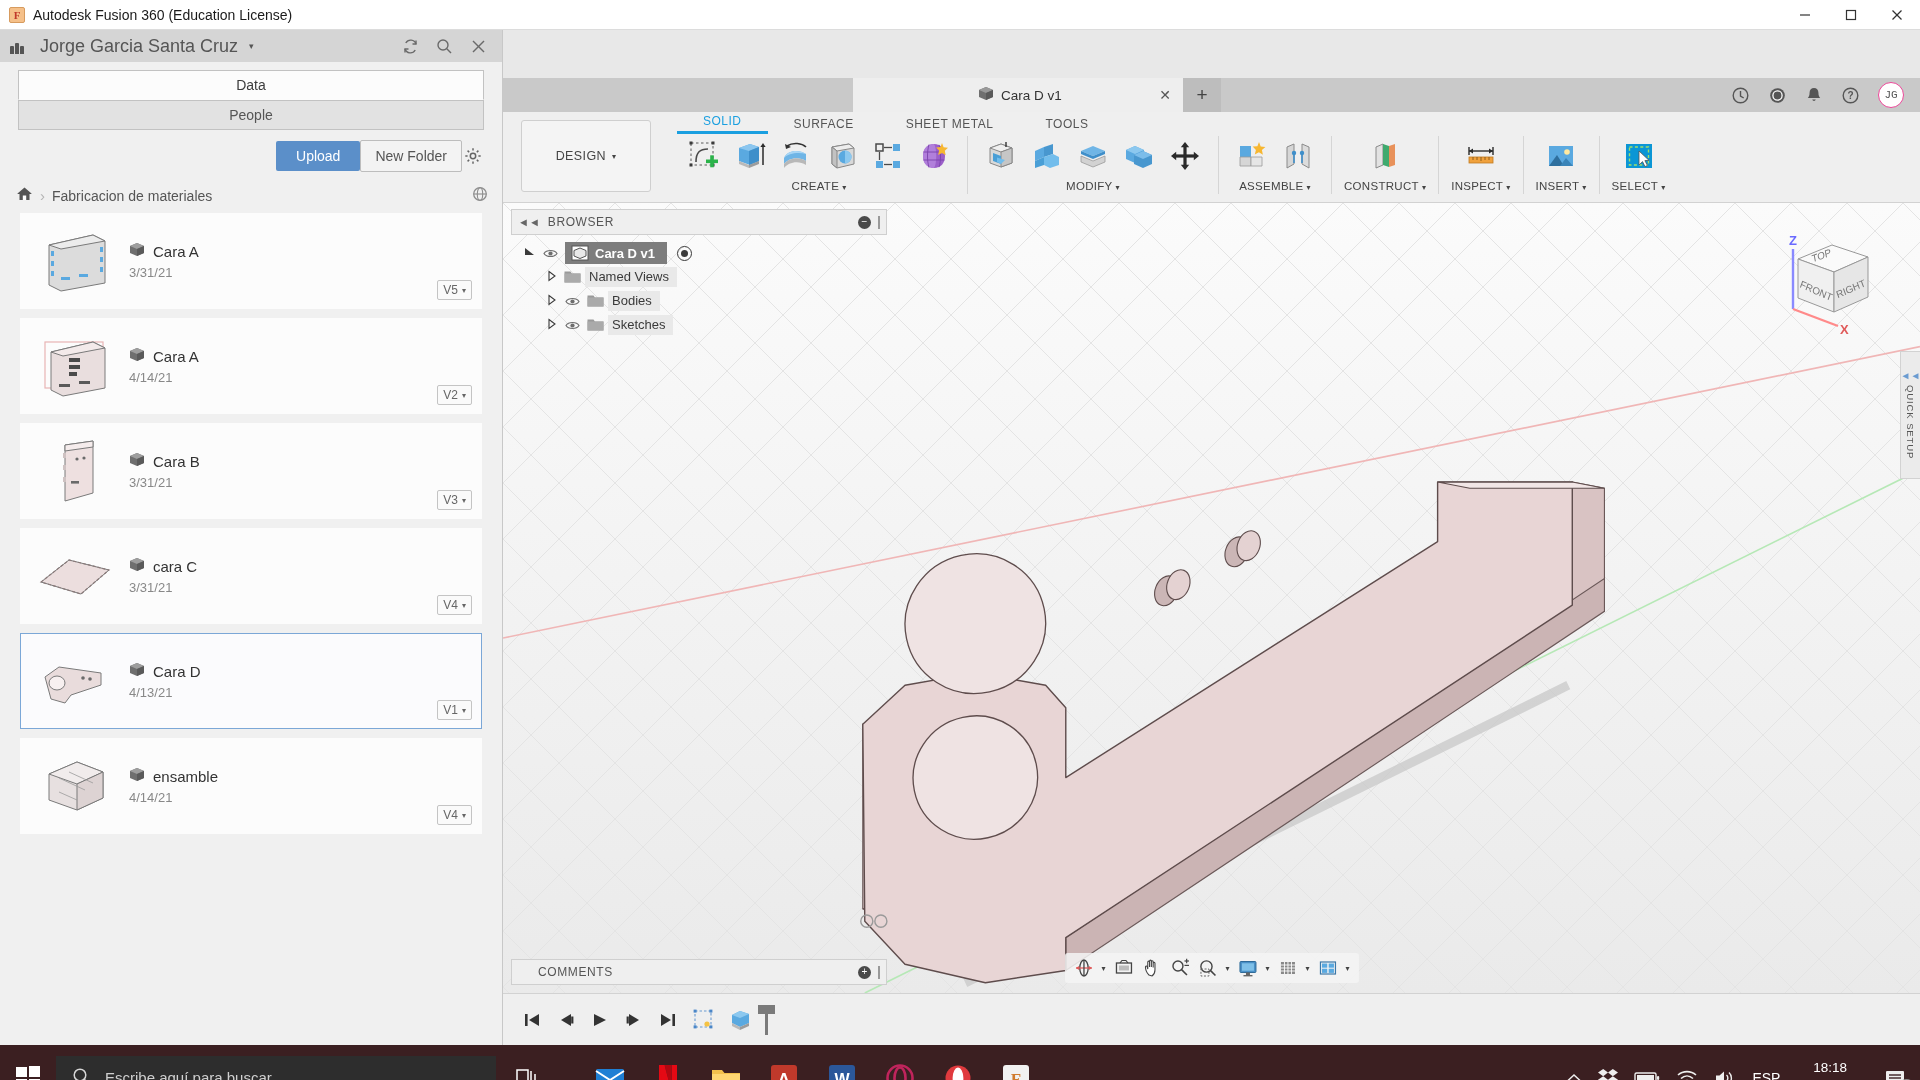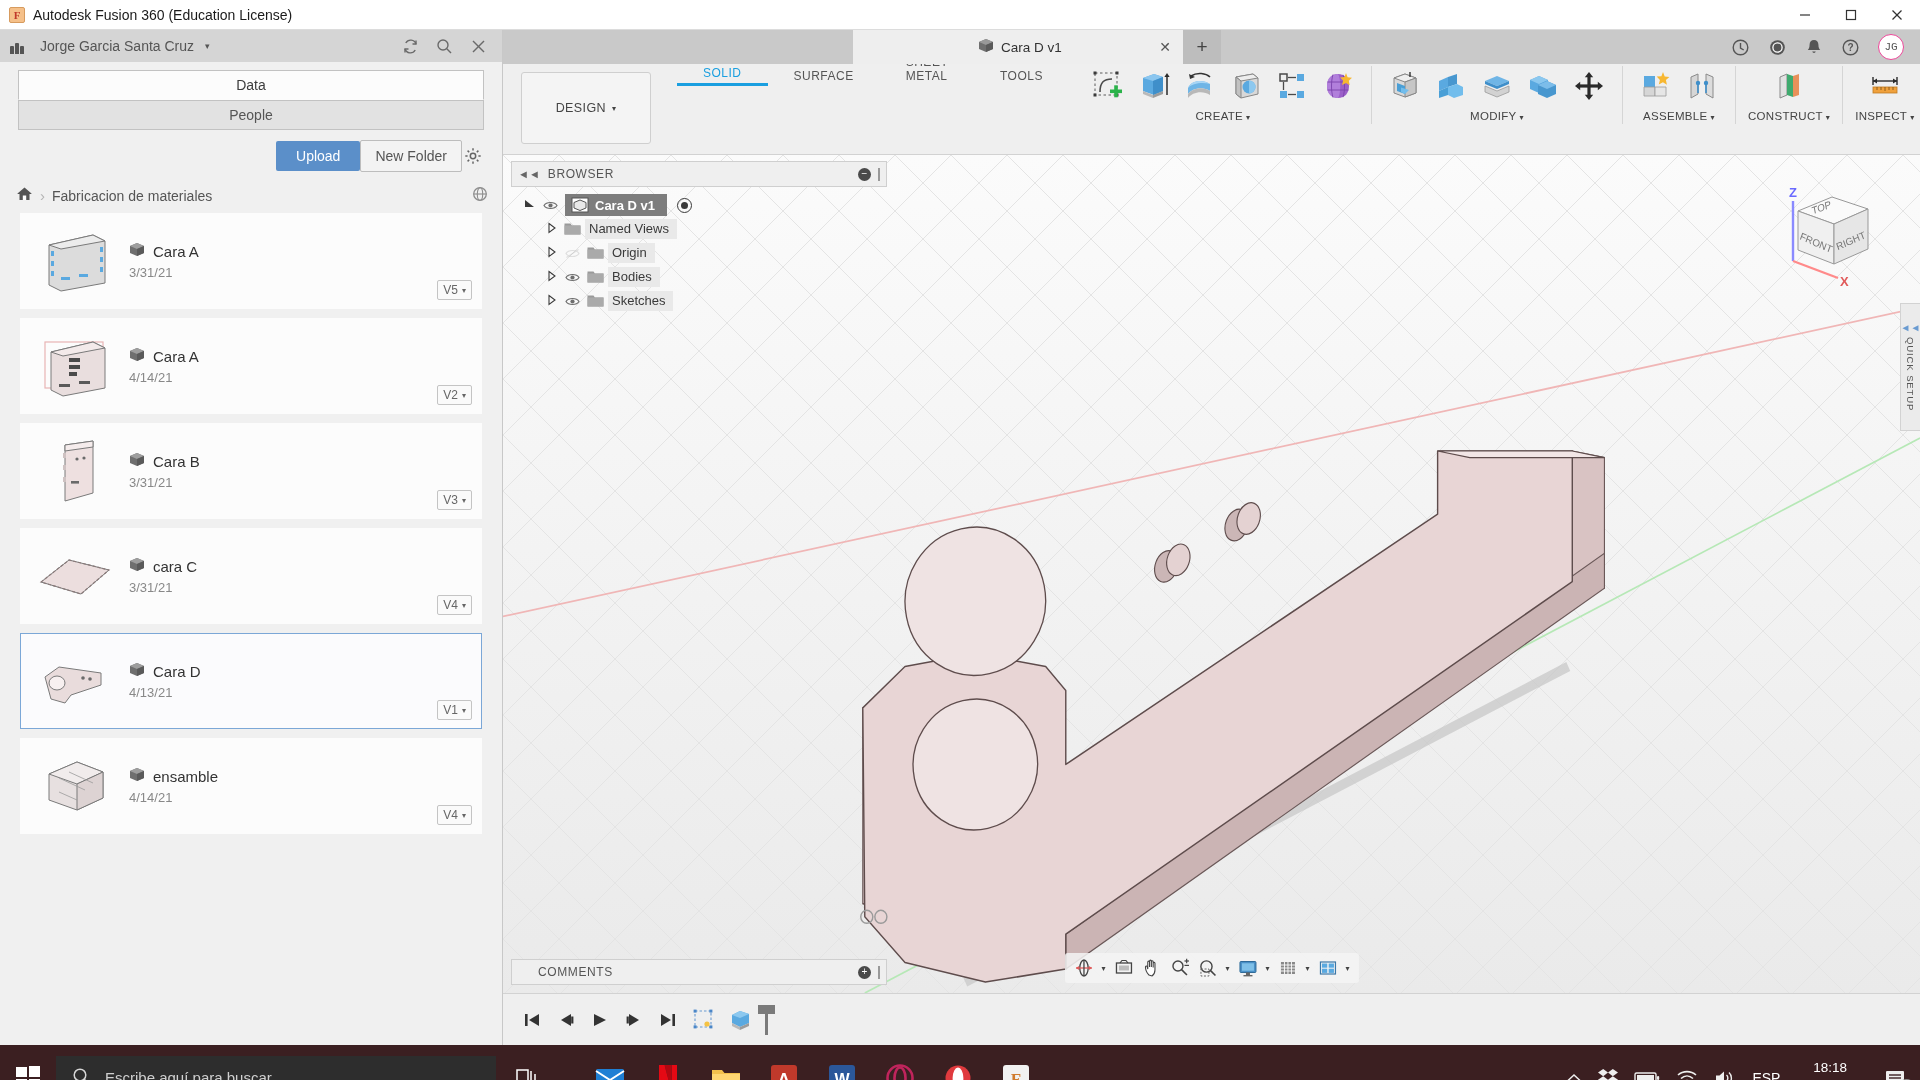--- a/index.html
+++ b/index.html
@@ -37,21 +37,21 @@
                border-right:1px solid #c8c8c8; }
   .dp-toolbar {
     height:32px; background:#d5d5d5; display:flex; align-items:center;
     padding:0 6px; gap:4px;
   }
   .dp-people-icon { width:20px; height:16px; margin:0 6px 0 4px; display:flex; align-items:flex-end; gap:1px; }
   .dp-people-icon i { display:block; width:4px; background:#555; border-radius:1px 1px 0 0; }
   .dp-people-icon i:nth-child(1){height:8px;}
   .dp-people-icon i:nth-child(2){height:11px;}
   .dp-people-icon i:nth-child(3){height:8px;}
-  .dp-user { font-size:14px; color:#555; }
+  .dp-user { font-size:18px; color:#555; }
   .dp-caret { margin-left:7px; color:#555; font-size:9px; }
   .dp-tb-right { margin-left:auto; display:flex; align-items:center; gap:14px; padding-right:8px; }
   .dp-ic { width:20px; height:20px; display:flex; align-items:center; justify-content:center; color:#6a6a6a; }
 
   .dp-tabs { display:flex; padding:8px 18px 0 18px;flex-direction:column; }
   .dp-tab {
     flex:1; height:30px; line-height:28px; text-align:center; font-size:14px;
     border:1px solid #c2c2c2; background:#e2e2e2; color:#555;
   }
   .dp-tab.active { background:#fcfcfc; color:#3c3c3c; border-bottom-color:#fcfcfc; }
@@ -92,21 +92,21 @@
     border:1px solid #c4c4c4; background:#fafafa; color:#666;
     font-size:12px; padding:2px 5px; border-radius:2px;
     display:flex; align-items:center; gap:4px;
   }
   .dp-ver .vcaret { font-size:8px; }
 
   
   .cube-ico { width:16px; height:15px; flex:none; }
 
   
-  .apparea { flex:1; display:flex; flex-direction:column; min-width:0; background:#8b5cf6; }
+  .apparea { flex:1; display:flex; flex-direction:column; min-width:0; background:#8b5cf6;margin-top:48px; }
 
   
   .tabstrip { height:34px; background:#c9c9c9; display:flex; align-items:stretch; }
   .tabstrip .spacer-left { width:350px; }
   .doc-tab {
     background:#eeeeee; display:flex; align-items:center; gap:7px;
     padding:0 10px 0 14px; min-width:330px; justify-content:center; position:relative;
   }
   .doc-tab .doc-name { font-size:13.5px; color:#333; }
   .doc-tab .tab-x { position:absolute; right:12px; color:#555; font-size:14px; cursor:pointer; }
@@ -121,21 +121,21 @@
     color:#555; font-size:11px; display:flex; align-items:center; justify-content:center;font-family:Liberation Mono, monospace;
   }
 
   
   .ribbon { height:91px; background:#efefef; display:flex; align-items:stretch; border-bottom:1px solid #d2d2d2; }
   .design-box {
     width:130px; margin:8px 14px 10px 18px; border:1px solid #cfcfcf; border-radius:3px;
     background:#f4f4f4; display:flex; align-items:center; justify-content:center;
     font-size:12.5px; color:#444; letter-spacing:.4px; cursor:pointer;
   }
-  .ribbon-main { flex:1; display:flex; flex-direction:row; min-width:0; }
+  .ribbon-main { flex:1; display:flex; flex-direction:column; min-width:0; }
   .ribbon-tabs { display:flex; align-items:flex-end; height:22px; padding-left:12px; gap:0; }
   .r-tab {
     font-size:12px; color:#555; letter-spacing:.5px; padding:0 26px 3px 26px; cursor:pointer;
   }
   .r-tab.active { color:#1a9fe0; border-bottom:3px solid #1a9fe0; }
   .ribbon-groups { flex:1; display:flex; align-items:flex-start; padding-left:12px; }
   .rgroup { display:flex; flex-direction:column; align-items:center; padding:0 6px; position:relative; }
   .rgroup .row { display:flex; align-items:flex-start; gap:4px; height:44px; padding-top:2px;}
   .rgroup .glabel { font-size:11.5px; color:#444; letter-spacing:.3px; margin-top:2px; white-space:nowrap; }
   .rgroup .glabel .c { font-size:8px; margin-left:3px; }
@@ -921,36 +921,20 @@
               <span style="margin-right:-2px"><svg class="tfolder" viewBox="0 0 17 14">
                   <path d="M.5 2.5 h6 l1.4 2 h8.6 v9 h-16 z" fill="#9a9a9a"></path>
                   <path d="M.5 4.5 h16 v9 h-16 z" fill="#aaa"></path>
                 </svg></span>
               <span class="tlabel">Named Views</span>
             </div>
             <div class="tnode" style="padding-left: 22px;">
               <span class="arrow"><svg width="12" height="12" viewBox="0 0 12 12">
                   <path d="M3 1.5 L9 6 L3 10.5 Z" fill="none" stroke="#3a3a3a" stroke-width="1.1"></path>
                 </svg></span>
-              <span class="eye off">
-                <svg width="15" height="11" viewBox="0 0 15 11">
-                  <path d="M1 5.5 C3.5 1.5 11.5 1.5 14 5.5 C11.5 9.5 3.5 9.5 1 5.5 Z" fill="none" stroke="#a8a8a8" stroke-width="1.2"></path>
-                  <line x1="1.5" y1="9.5" x2="13.5" y2="1.5" stroke="#a8a8a8" stroke-width="1.2"></line>
-                </svg>
-              </span>
-              <span style="margin-right:-2px"><svg class="tfolder" viewBox="0 0 17 14">
-                  <path d="M.5 2.5 h6 l1.4 2 h8.6 v9 h-16 z" fill="#9a9a9a"></path>
-                  <path d="M.5 4.5 h16 v9 h-16 z" fill="#aaa"></path>
-                </svg></span>
-              <span class="tlabel">Origin</span>
-            </div>
-            <div class="tnode" style="padding-left: 22px;">
-              <span class="arrow"><svg width="12" height="12" viewBox="0 0 12 12">
-                  <path d="M3 1.5 L9 6 L3 10.5 Z" fill="none" stroke="#3a3a3a" stroke-width="1.1"></path>
-                </svg></span>
               <span class="eye">
                 <svg width="15" height="11" viewBox="0 0 15 11">
                   <path d="M1 5.5 C3.5 1.5 11.5 1.5 14 5.5 C11.5 9.5 3.5 9.5 1 5.5 Z" fill="none" stroke="#6e6e6e" stroke-width="1.2"></path>
                   <circle cx="7.5" cy="5.5" r="2.1" fill="#6e6e6e"></circle>
                 </svg>
               </span>
               <span style="margin-right:-2px"><svg class="tfolder" viewBox="0 0 17 14">
                   <path d="M.5 2.5 h6 l1.4 2 h8.6 v9 h-16 z" fill="#9a9a9a"></path>
                   <path d="M.5 4.5 h16 v9 h-16 z" fill="#aaa"></path>
                 </svg></span>

